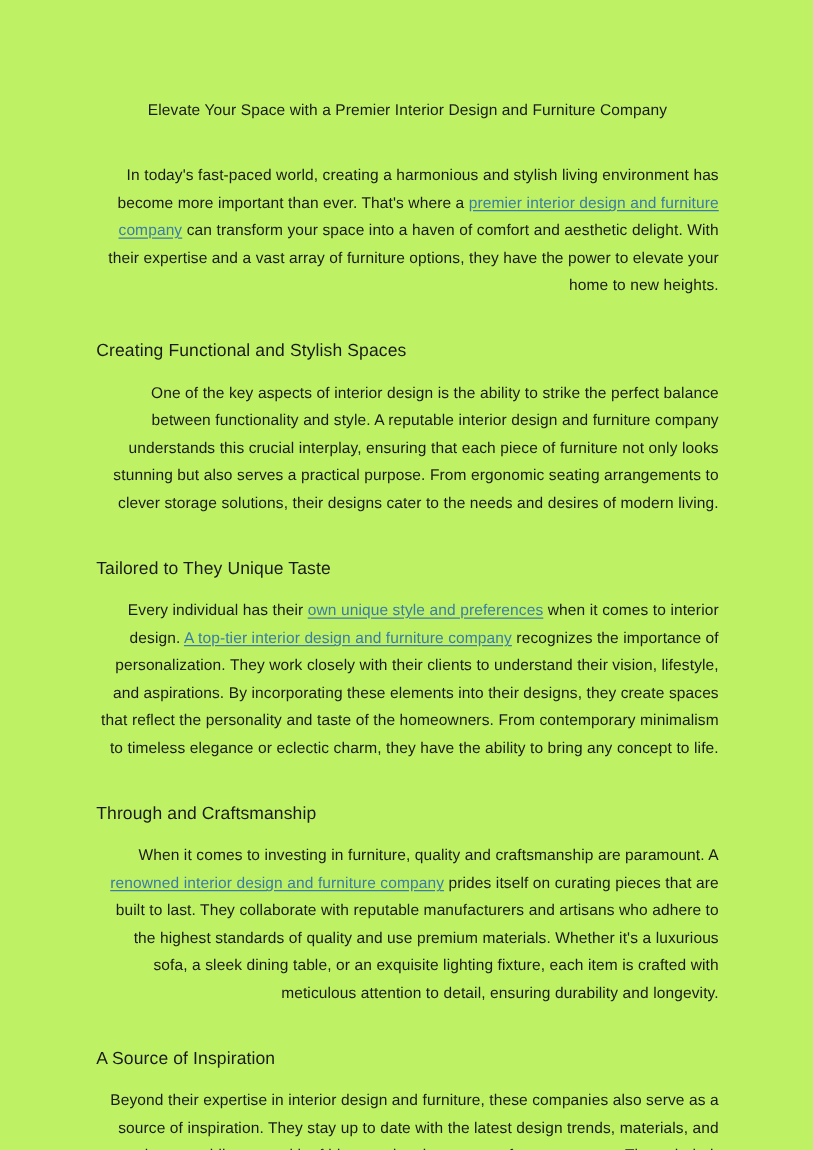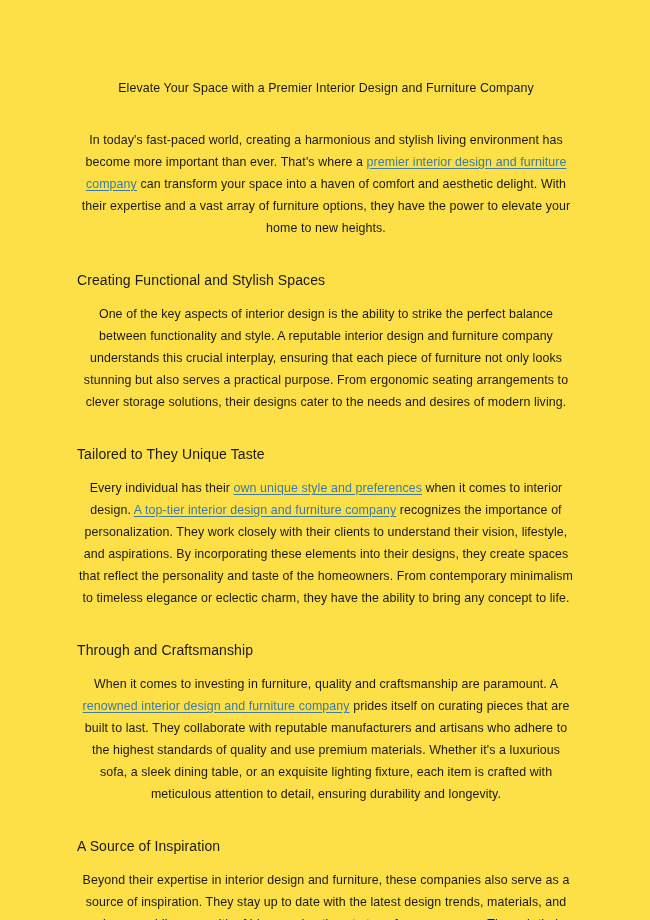--- a/index.html
+++ b/index.html
@@ -13,21 +13,21 @@
     font-family: "Liberation Sans", sans-serif;
     color: #1a1a1a;
     -webkit-font-smoothing: antialiased;
     overflow: hidden;
   }
 
   .page {
     position: relative;
     width: 650px;
     height: 920px;
-    background: #fde047;
+    background: #bef264;
     box-sizing: border-box;
   }
 
   .content {
     position: absolute;
     left: 77px;
     top: 0;
     width: 498px;
   }
 
@@ -54,21 +54,21 @@
     margin: 0;
     letter-spacing: 0.1px;
   }
 
   .para {
     font-size: 12.4px;
     line-height: 22px;
     font-weight: 400;
     color: #1a1a1a;
     margin: 0;
-    text-align: center;
+    text-align: right;
     letter-spacing: 0.1px;
   }
 
   
   .gap-intro  { height: 33px; }
   .gap-sec    { height: 30px; }
   .gap-head   { height: 12px; }
 
   a.doclink {
     color: #3b7ba8;

